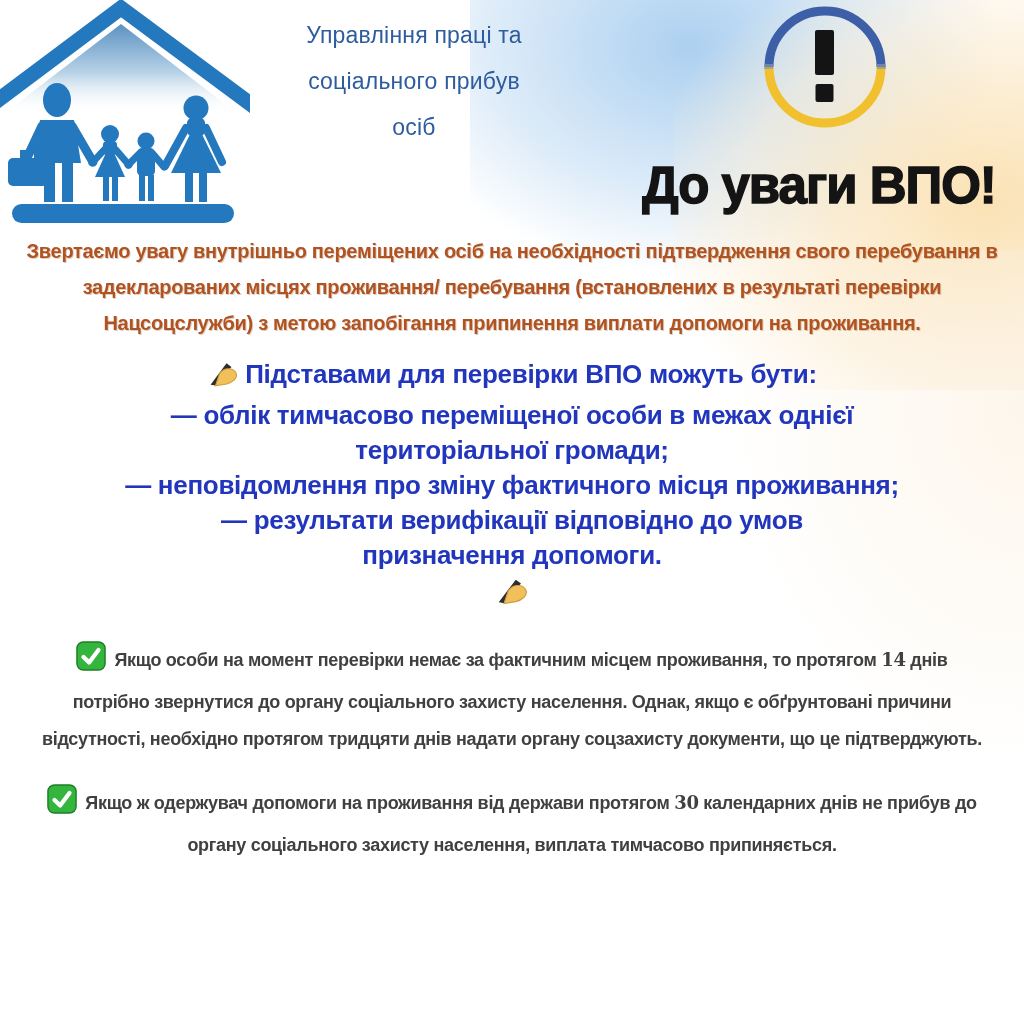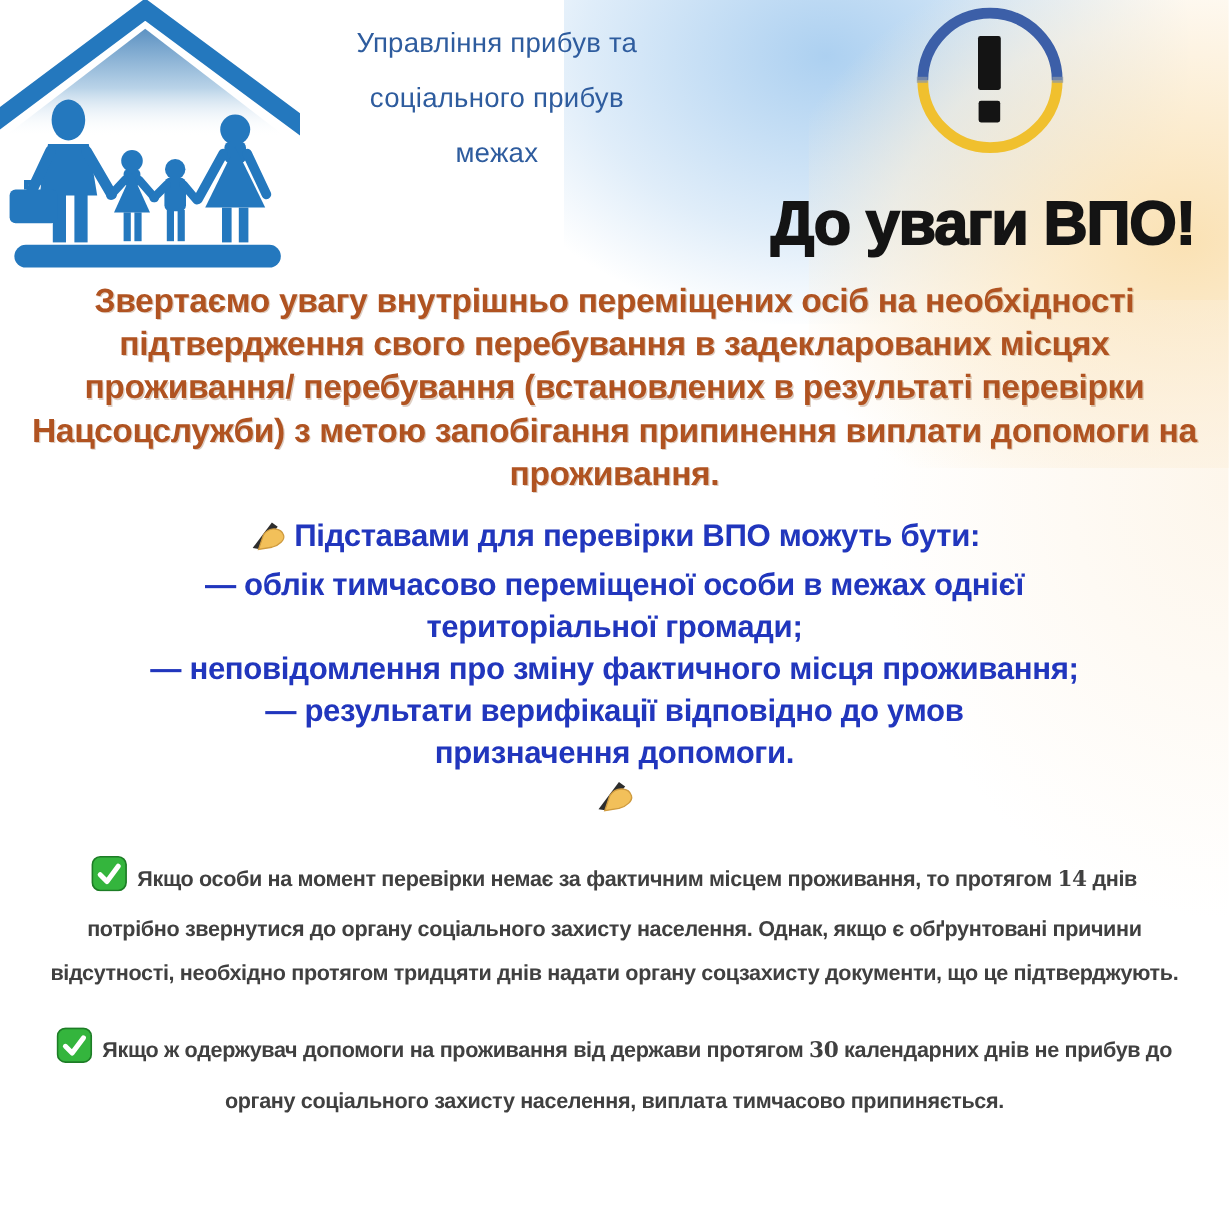--- a/index.html
+++ b/index.html
@@ -29,21 +29,21 @@
   .alert-headline{
     position:absolute;left:612px;top:156px;width:414px;text-align:center;
     font-size:51px;font-weight:bold;color:#141414;letter-spacing:-1px;
     -webkit-text-stroke:1.5px #141414;
   }
   .content{
     position:absolute;left:0;top:233px;width:1024px;
     display:flex;flex-direction:column;align-items:center;text-align:center;
   }
   .intro{
-    width:985px;font-size:28px;font-weight:bold;line-height:36px;
+    width:985px;font-size:20px;font-weight:bold;line-height:36px;
     color:#b05321;letter-spacing:-.3px;
     text-shadow:1px 1px 0 rgba(122,58,16,.25);
   }
   .reasons{margin-top:16px;font-size:26px;font-weight:bold;line-height:35px;color:#2136bd;letter-spacing:-.3px;}
   .reasons-heading{white-space:nowrap;}
   .items div{margin:0 auto;}
   .items div:nth-child(1){max-width:820px;}
   .items div:nth-child(2){max-width:860px;}
   .items div:nth-child(3){max-width:640px;}
   .pen-line{height:34px;margin-top:2px;}
@@ -110,23 +110,23 @@
         <rect x="199" y="173" width="8" height="29"></rect>
         <path d="M186 128 L165 166" stroke="#2478be" stroke-width="8" stroke-linecap="round"></path>
         <path d="M206 128 L222 162" stroke="#2478be" stroke-width="8" stroke-linecap="round"></path>
 
         <rect x="12" y="204" width="222" height="19" rx="9.5"></rect>
       </g>
     </svg>
   </span>
 
   <div class="org-title">
-    <div>Управління прибув та</div>
+    <div>Управління праці та</div>
     <div>соціального прибув</div>
-    <div>межах</div>
+    <div>осіб</div>
   </div>
 
   <span class="alert-icon">
     <svg width="126" height="126" viewBox="0 0 126 126" xmlns="http://www.w3.org/2000/svg">
       <path d="M7 63 A56 56 0 0 1 119 63" fill="none" stroke="#3c5fa8" stroke-width="9"></path>
       <path d="M119 63 A56 56 0 0 1 7 63" fill="none" stroke="#f0c02e" stroke-width="9"></path>
       <rect x="2" y="60" width="9" height="5" fill="#8a97a8" opacity=".7"></rect>
       <rect x="115" y="60" width="9" height="5" fill="#8a97a8" opacity=".7"></rect>
       <rect x="53" y="26" width="19" height="45" rx="2" fill="#141414"></rect>
       <rect x="53.5" y="80" width="18" height="18" rx="2" fill="#141414"></rect>

